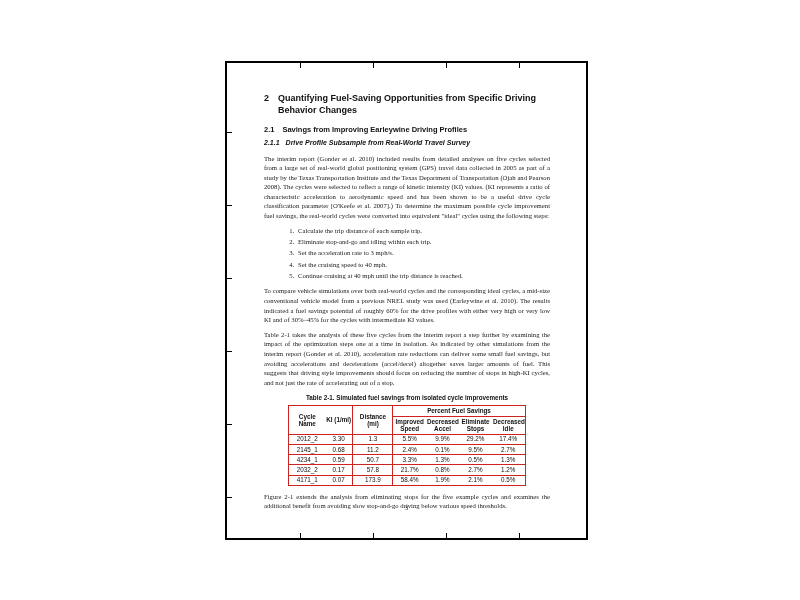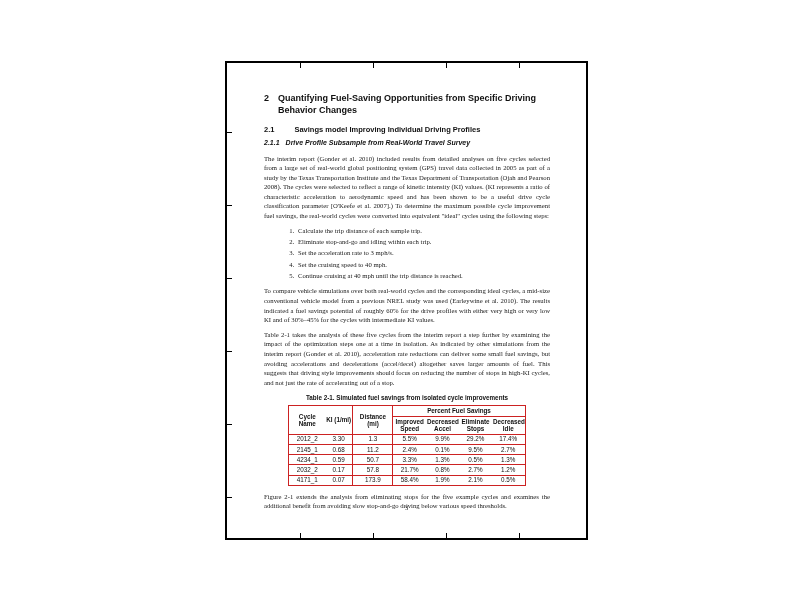--- a/index.html
+++ b/index.html
@@ -7,21 +7,21 @@
           font-family:"Liberation Serif",serif;color:#1a1a1a;}
   .page{position:absolute;left:225px;top:61px;width:363px;height:479px;background:#ffffff;
         border:2px solid #000;box-sizing:border-box;}
   .tick{position:absolute;background:#000;}
   .tick.t{width:1px;height:5px;top:0;}
   .tick.b{width:1px;height:5px;bottom:0;}
   .tick.l{height:1px;width:5px;left:0;}
   .content{position:absolute;left:37px;right:36px;top:30px;bottom:0;}
   .h1{display:flex;gap:9px;font-family:"Liberation Sans",sans-serif;font-weight:bold;
       font-size:9px;line-height:11.5px;color:#111;margin:0 0 9px 0;}
-  .h2{display:flex;gap:20px;font-family:"Liberation Sans",sans-serif;font-weight:bold;
+  .h2{display:flex;gap:8px;font-family:"Liberation Sans",sans-serif;font-weight:bold;
       font-size:7.5px;line-height:9px;color:#111;margin:0 0 5px 0;}
   .h3{display:flex;gap:6px;font-family:"Liberation Sans",sans-serif;font-weight:bold;font-style:italic;
       font-size:7px;line-height:8.5px;color:#111;margin:0 0 6px 0;}
   .para{font-size:6.7px;line-height:9.6px;text-align:justify;margin:0 0 5px 0;}
   ol.steps{margin:0 0 6px 0;padding-left:32px;}
   ol.steps li{font-size:6.7px;line-height:9.5px;margin-bottom:1.8px;padding-left:2px;}
   .tbl-caption{font-family:"Liberation Sans",sans-serif;font-weight:bold;font-size:6.3px;
       text-align:center;margin:7px 0 4px 0;color:#111;}
   table.savings{margin:0 auto;border-collapse:collapse;table-layout:fixed;width:236px;
       font-family:"Liberation Sans",sans-serif;font-size:6.3px;color:#111;
@@ -43,21 +43,21 @@
 
     <div class="content">
 
       <div class="h1">
         <span>2</span>
         <span>Quantifying Fuel-Saving Opportunities from Specific Driving Behavior Changes</span>
       </div>
 
       <div class="h2">
         <span>2.1</span>
-        <span>Savings model Improving Individual Driving Profiles</span>
+        <span>Savings from Improving Earleywine Driving Profiles</span>
       </div>
 
       <div class="h3">
         <span>2.1.1</span>
         <span>Drive Profile Subsample from Real-World Travel Survey</span>
       </div>
 
       <p class="para">The interim report (Gonder et al. 2010) included results from detailed analyses on five cycles selected from a large set of real-world global positioning system (GPS) travel data collected in 2005 as part of a study by the Texas Transportation Institute and the Texas Department of Transportation (Ojah and Pearson 2008). The cycles were selected to reflect a range of kinetic intensity (KI) values. (KI represents a ratio of characteristic acceleration to aerodynamic speed and has been shown to be a useful drive cycle classification parameter [O'Keefe et al. 2007].) To determine the maximum possible cycle improvement fuel savings, the real-world cycles were converted into equivalent "ideal" cycles using the following steps:</p>
 
       <ol class="steps">

